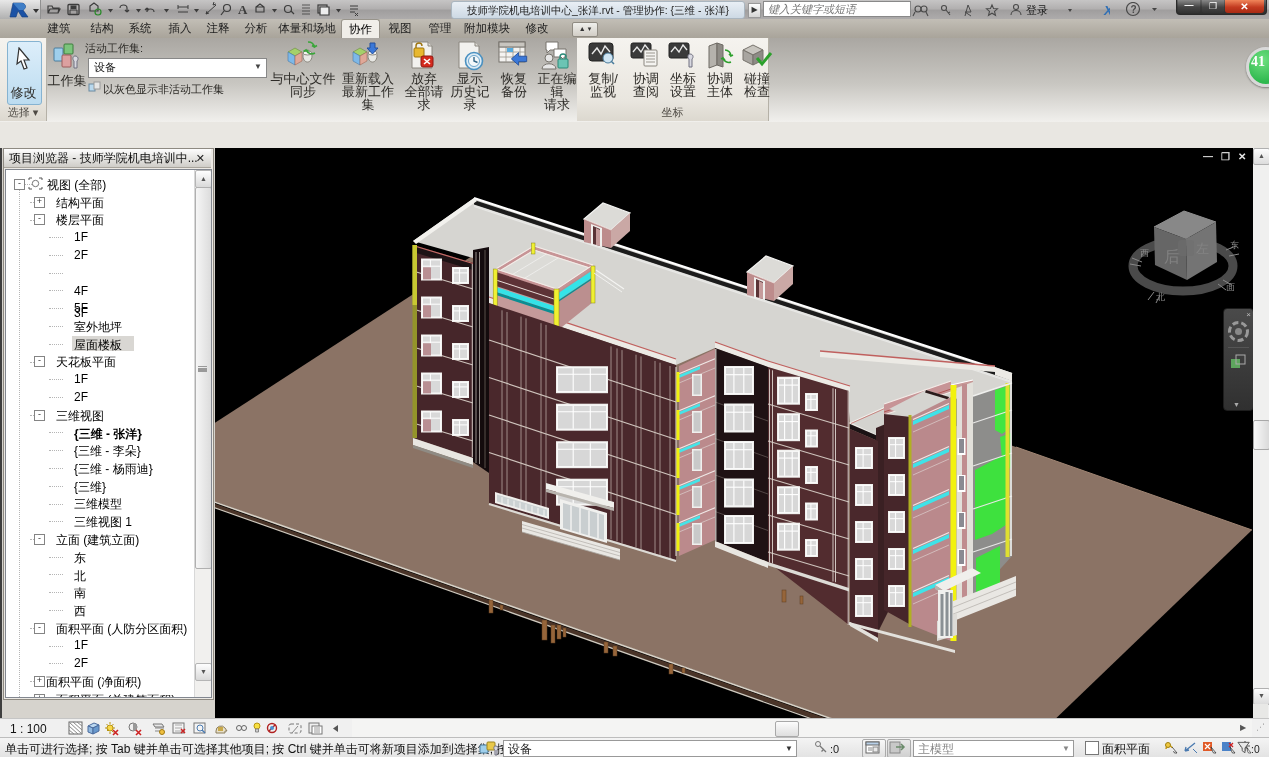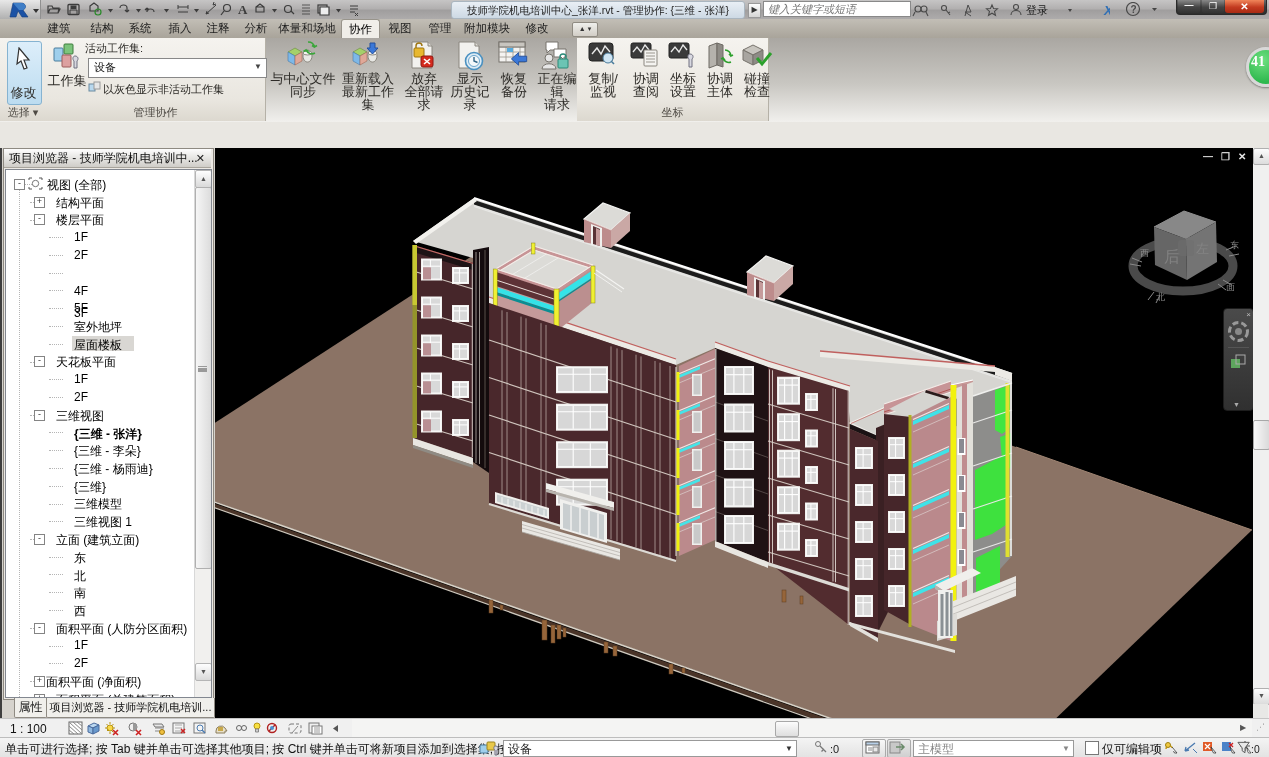--- a/index.html
+++ b/index.html
@@ -123,23 +123,20 @@
 
   <div id="ribbon" class="abs"></div>
   <div class="rpanel abs" style="left:0px;width:46px">
     <div class="plabel">选择 ▾</div>
   </div>
   <div id="modifybtn" class="abs"></div>
   <svg class="abs" style="left:14px;top:47px" width="20" height="26" viewBox="0 0 20 26">
     <path d="M5 1 L15 13 L10 13 L13 21 L10 22 L7 14 L3 17 Z" fill="#fff" stroke="#333" stroke-width="1.2"></path>
   </svg>
   <div class="abs btnlabel" style="left:7px;top:86px;width:33px">修改</div>
-  <div class="rpanel abs" style="left:46px;width:219px">
-    <div class="plabel">管理协作</div>
-  </div>
   <div class="abs" style="left:85px;top:41px;font-size:11px;color:#2e2c28">活动工作集:</div>
   <div id="wsdrop" class="abs">设备<span style="float:right;margin-right:4px;font-size:8px;color:#444">▼</span></div>
   <div class="abs" style="left:103px;top:82px;font-size:11px;color:#2e2c28">以灰色显示非活动工作集</div>
   <svg class="abs" style="left:52px;top:42px" width="30" height="30" viewBox="0 0 30 30">
     <rect x="2" y="6" width="9" height="13" rx="1" fill="#9fcfec" stroke="#4a7c9c"></rect>
     <rect x="12" y="2" width="9" height="10" rx="1" fill="#7cc47c" stroke="#3c7c3c"></rect>
     <rect x="10" y="13" width="9" height="12" rx="1" fill="#dca0a0" stroke="#9c5c5c"></rect>
     <path d="M23 14 c3 0 4 3 2 5 l0 7 l-3 0 l0 -7 c-2 -2 -1 -5 1 -5" fill="#d8d8e0" stroke="#707080"></path>
   </svg>
   <div class="abs btnlabel" style="left:45px;top:74px;width:44px">工作集</div>
@@ -852,24 +849,20 @@
             <span class="lbl" style="left:50px;">面积平面 (总建筑面积)</span>
           </div>
 <div style="position:absolute;right:0px;top:0px;width:16px;height:527px;background:#f1f0ee;border-left:1px solid #d8d8d8">
 <div style="position:absolute;left:0;top:0;width:15px;height:16px;background:linear-gradient(#fefefe,#d9d9d9);border:1px solid #b5b5b5;border-radius:2px;font-size:7px;text-align:center;line-height:15px;color:#555">▲</div>
 <div style="position:absolute;left:0;top:17px;width:15px;height:380px;background:linear-gradient(90deg,#f6f6f6,#dcdcdc);border:1px solid #b0b0b0;border-radius:2px"></div>
 <div style="position:absolute;left:3px;top:196px;width:9px;height:1px;border-top:1px solid #999;box-shadow:0 2px 0 #999,0 4px 0 #999"></div>
 <div style="position:absolute;left:0;bottom:16px;width:15px;height:16px;background:linear-gradient(#fefefe,#d9d9d9);border:1px solid #b5b5b5;border-radius:2px;font-size:7px;text-align:center;line-height:15px;color:#555">▼</div>
 </div>
         </div>
     </div>
-    <div id="pbtabs" class="abs">
-      <div class="pbtab" style="left:11px;width:31px">属性</div>
-      <div class="pbtab" style="left:43px;width:167px;font-size:11px">项目浏览器 - 技师学院机电培训...</div>
-    </div>
 
 <div style="position:absolute;left:1253px;top:0px;width:16px;height:570px;background:#f0f0ef">
  <div style="position:absolute;left:0;top:0;width:15px;height:15px;background:linear-gradient(#fdfdfd,#dcdcdc);border:1px solid #b0b0b0;border-radius:2px;font-size:7px;text-align:center;line-height:14px;color:#555">▲</div>
  <div style="position:absolute;left:0;top:272px;width:15px;height:28px;background:linear-gradient(90deg,#f8f8f8,#dadada);border:1px solid #a8a8a8;border-radius:2px"></div>
  <div style="position:absolute;left:0;top:540px;width:15px;height:15px;background:linear-gradient(#fdfdfd,#dcdcdc);border:1px solid #b0b0b0;border-radius:2px;font-size:7px;text-align:center;line-height:14px;color:#555">▼</div>
  <div style="position:absolute;left:0;top:556px;width:15px;height:14px;background:#e8e8e6"></div>
 </div>
 </div>
 
   <div id="viewbar" class="abs">
@@ -965,21 +958,21 @@
           <path d="M5 8 l4 0 M5 10 l4 0" stroke="#888"></path>
           <rect x="10" y="7" width="5" height="5" fill="#e8e8e8" stroke="#888"></rect>
         </svg></div>
 <div style="position:absolute;left:887px;top:1px;width:22px;height:17px;background:linear-gradient(#e8e8e8,#d0d0d0);border:1px solid #aaa;border-radius:2px">
  <svg width="20" height="15" viewBox="0 0 20 15">
           <rect x="2" y="2" width="10" height="11" fill="#c8c8c8" stroke="#888"></rect>
           <path d="M8 7 l8 0 m-3 -3 l3 3 l-3 3" stroke="#6a8a6a" stroke-width="1.5" fill="none"></path>
         </svg></div>
 <div class="combo" style="left:913px;top:2px;width:155px;height:15px;color:#888">主模型<span style="float:right;margin-right:3px;font-size:8px;color:#888">▼</span></div>
 <div style="position:absolute;left:1085px;top:3px;width:12px;height:12px;background:#fff;border:1px solid #777"></div>
-<div style="position:absolute;left:1102px;top:3px;font-size:12px;color:#111">仅可编辑项</div>
+<div style="position:absolute;left:1102px;top:3px;font-size:12px;color:#111">面积平面</div>
 <svg style="position:absolute;left:1164px;top:1px" width="92" height="18" viewBox="0 0 92 18">
  <g>
           <path d="M2 10 c0 -4 6 -4 6 -1" fill="none" stroke="#caa020" stroke-width="1.5"></path>
           <circle cx="4" cy="6" r="2.5" fill="#f0c840" stroke="#a08010"></circle>
           <path d="M8 8 L13 14 l-2.5 0 l-1 -2" fill="#fff" stroke="#333" stroke-width="0.8"></path>
         </g>
  <g transform="translate(19,0)">
           <path d="M2 12 L12 4 M2 12 l4 -1 m-4 1 l1 -4" stroke="#4a7ab0" stroke-width="1.3" fill="none"></path>
           <path d="M10 10 l4 4" stroke="#4a7ab0"></path>
         </g>

